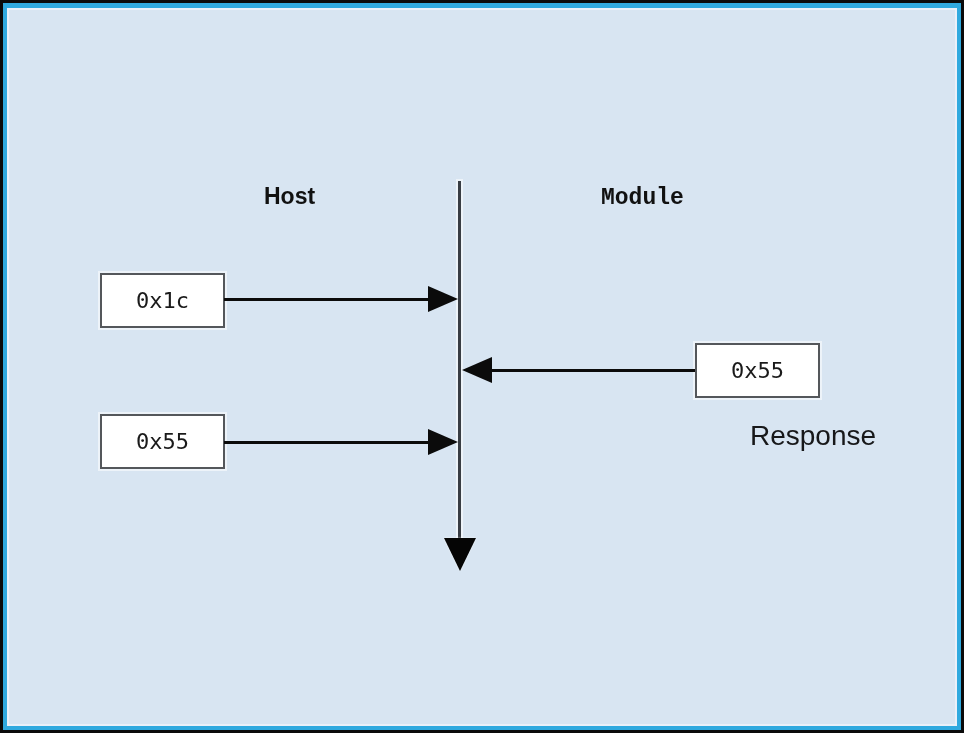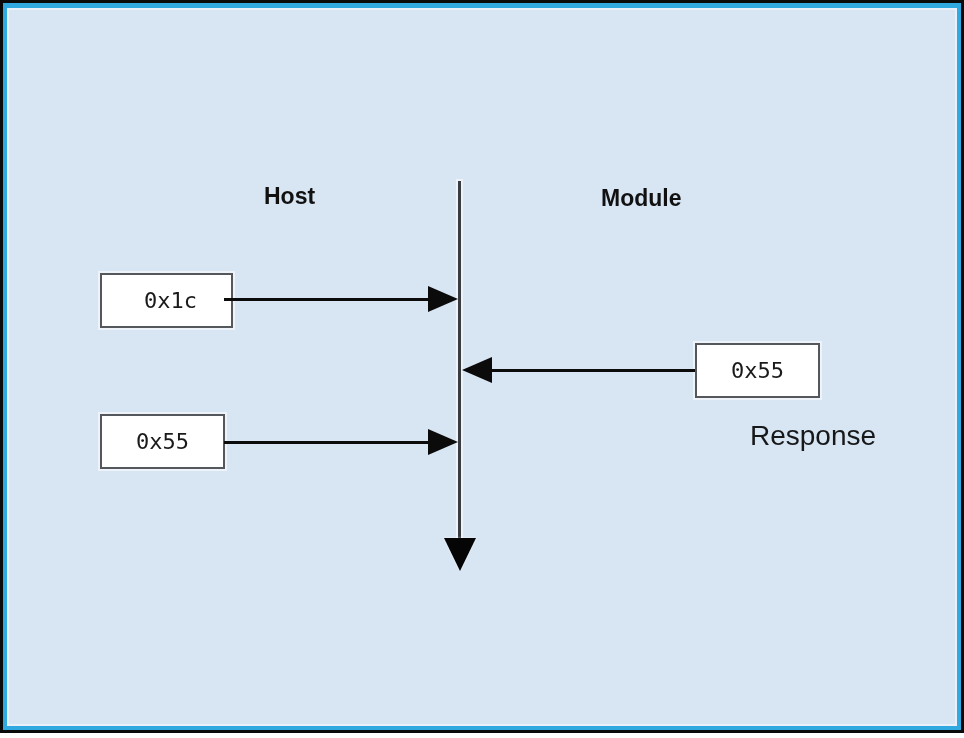--- a/index.html
+++ b/index.html
@@ -32,21 +32,21 @@
   }
   .col-label {
     position: absolute;
     font-weight: bold;
     font-size: 23px;
     color: #111111;
     letter-spacing: 0px;
     white-space: nowrap;
   }
   .host-label   { left: 264px; top: 183px; }
-  .module-label { left: 601px; top: 185px; }
+  .module-label { left: 601px; top: 185px; font-family: Liberation Mono, monospace; }
 
   .lifeline {
     position: absolute;
     left: 458px; top: 181px;
     width: 3px; height: 357px;
     background: #383d44;
     box-shadow: 0 0 0 2px rgba(255,255,255,0.55);
   }
   .lifeline-head {
     position: absolute;
@@ -64,21 +64,21 @@
     background: #ffffff;
     border: 2px solid #54575b;
     box-shadow: 0 0 0 2px rgba(255,255,255,0.55);
     display: flex;
     align-items: center;
     justify-content: center;
     font-family: "DejaVu Sans Mono", monospace;
     font-size: 22px;
     color: #1a1a1a;
   }
-  .msg-box-1 { left: 100px; top: 273px; padding-left: 8px; }
+  .msg-box-1 { left: 100px; top: 273px; }
   .msg-box-2 { left: 695px; top: 343px; }
   .msg-box-3 { left: 100px; top: 414px; }
 
   .shaft {
     position: absolute;
     height: 3px;
     background: #0b0b0b;
   }
   .shaft-1 { left: 224px; top: 298px; width: 206px; }
   .shaft-2 { left: 490px; top: 369px; width: 205px; }

